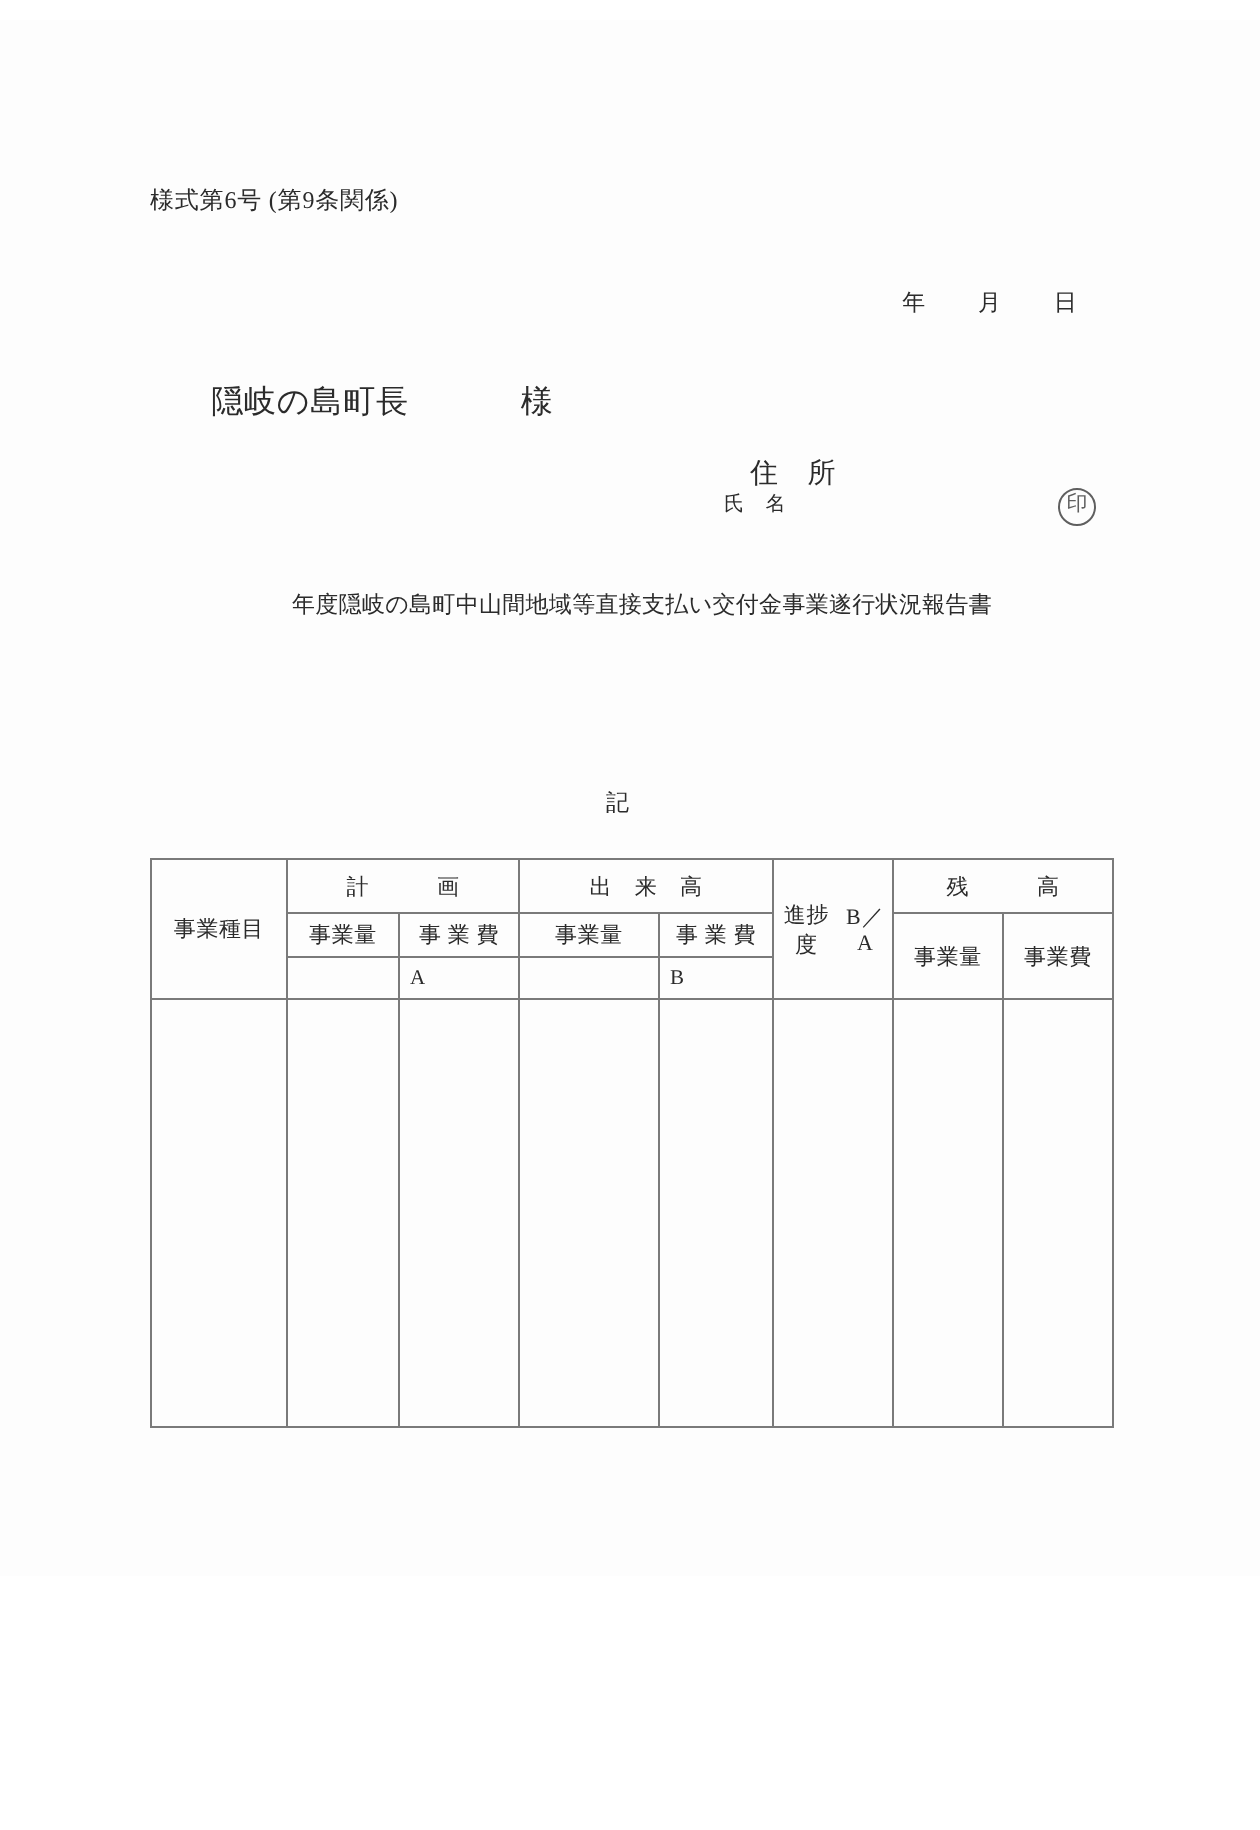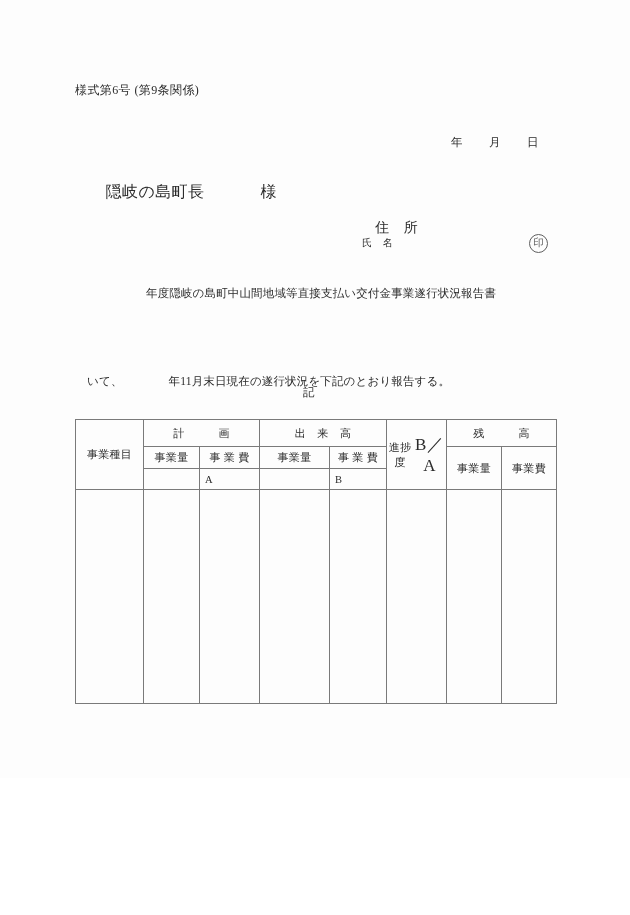--- a/index.html
+++ b/index.html
@@ -10,20 +10,21 @@
   body {
     font-family: "Liberation Serif", "DejaVu Serif", serif;
     color: #2b2b2b;
   }
   .page {
     position: relative;
     width: 630px;
     height: 778px;
     background: #fdfdfd;
     overflow: hidden;
+    margin-top: 10px;
   }
 
   
   .t {
     position: absolute;
     white-space: pre;
     font-size: 11.5px;
     line-height: 1.35;
     letter-spacing: .4px;
   }
@@ -94,21 +95,21 @@
   .wide2 { letter-spacing: 3.2px; }
 
   .ab-mark {
     display: block;
     text-align: left;
     padding-left: 5px;
     font-size: 10.5px;
     font-family: "Liberation Serif", serif;
   }
   .ba-mark {
-    font-size: 17px;
+    font-size: 11px;
     letter-spacing: .5px;
   }
   .prog-inner {
     height: 100%;
     display: flex;
     flex-direction: row;
     justify-content: space-between;
     align-items: center;
     padding: 4px 0 4px 0;
     box-sizing: border-box;
@@ -128,23 +129,20 @@
   <div class="t addressee">
     <span>隠岐の島町長</span><span class="gap"></span><span>様</span>
   </div>
 
   <div class="t sender-addr">住　所</div>
   <div class="t sender-name">氏　名</div>
   <div class="seal">印</div>
 
   <div class="t doc-title">年度隠岐の島町中山間地域等直接支払い交付金事業遂行状況報告書</div>
 
-  <div class="t body-l2">
-    <span>いて、</span><span class="sp-d"></span><span>年11月末日現在の遂行状況を下記のとおり報告する。</span>
-  </div>
 
   <div class="t ki">記</div>
 
   <table class="tbl">
     <colgroup>
       <col style="width:68px">
       <col style="width:56px">
       <col style="width:60px">
       <col style="width:70px">
       <col style="width:57px">

